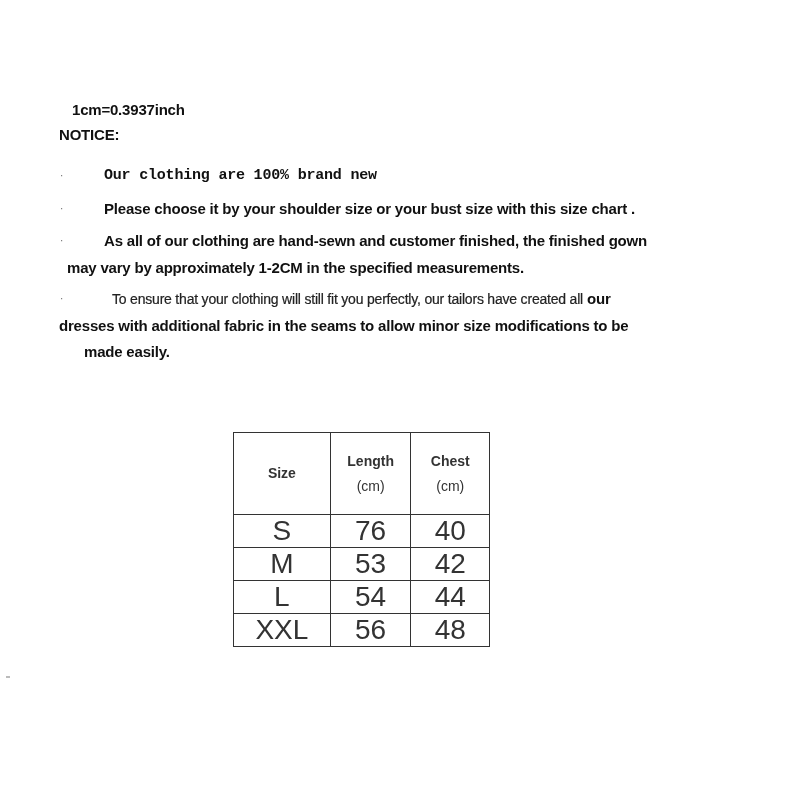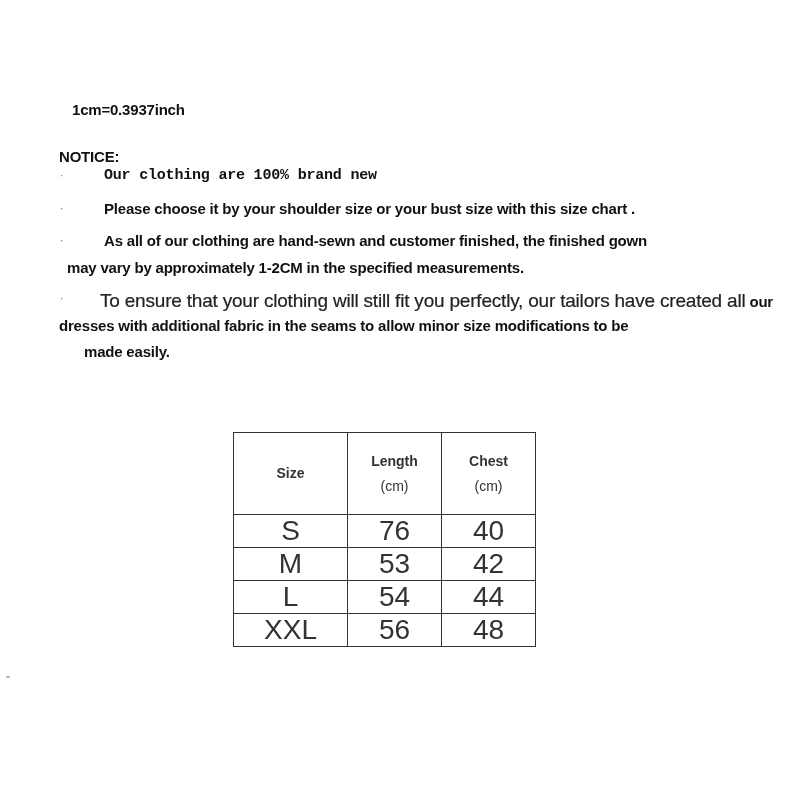--- a/index.html
+++ b/index.html
@@ -3,43 +3,43 @@
   <meta charset="utf-8">
   <style>
     html, body { margin: 0; padding: 0; }
     body {
       width: 800px; height: 800px; background: #ffffff; position: relative;
       font-family: "Liberation Sans", sans-serif; color: #111;
       overflow: hidden;
     }
     .line { position: absolute; font-size: 15px; font-weight: bold; white-space: nowrap; letter-spacing: -0.2px; }
     .bullet { position: absolute; font-size: 10px; color: #666; }
-    .light { font-weight: normal; font-size: 19px; color: #222; -webkit-text-stroke: 0.2px #222; }
+    .light { font-weight: normal; font-size: 14px; color: #222; margin-left: 12px; -webkit-text-stroke: 0.2px #222; }
     .mark { position: absolute; left: 6px; top: 676px; width: 4px; height: 2px; background: #bbb; }
 
     table.size {
       position: absolute; left: 233px; top: 432px;
-      border-collapse: collapse; width: 303px;
+      border-collapse: collapse; width: 257px;
     }
     table.size td, table.size th {
       border: 1.5px solid #333; text-align: center; padding: 0;
     }
     table.size th {
       height: 81px; font-size: 14px; font-weight: bold; color: #333; line-height: 25px;
     }
     table.size td {
       height: 32px; font-size: 28px; color: #333; font-weight: normal; line-height: 30px;
     }
     col.c1 { width: 114px; } col.c2 { width: 94px; } col.c3 { width: 94px; }
   </style>
 </head>
 <body>
 
 <div class="line" style="left:72px;top:101px;">1cm=0.3937inch</div>
-<div class="line" style="left:59px;top:148px;">NOTICE:</div>
+<div class="line" style="left:59px;top:126px;">NOTICE:</div>
 
 <span class="bullet" style="left:60px;top:170px;">·</span>
 <div class="line" style="left:104px;top:167px;font-family:Liberation Mono, monospace;">Our clothing are 100% brand new</div>
 
 <span class="bullet" style="left:60px;top:203px;">·</span>
 <div class="line" style="left:104px;top:200px;">Please choose it by your shoulder size or your bust size with this size chart .</div>
 
 <span class="bullet" style="left:60px;top:235px;">·</span>
 <div class="line" style="left:104px;top:232px;">As all of our clothing are hand-sewn and customer finished, the finished gown</div>
 <div class="line" style="left:59px;top:259px;margin-left:8px;">may vary by approximately 1-2CM in the specified measurements.</div>

